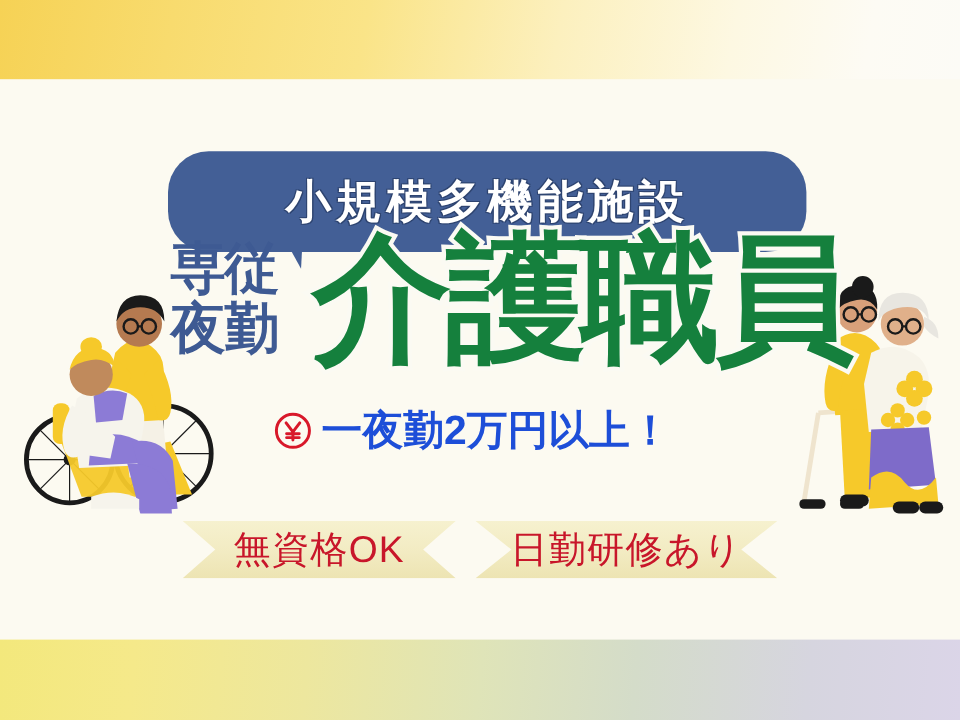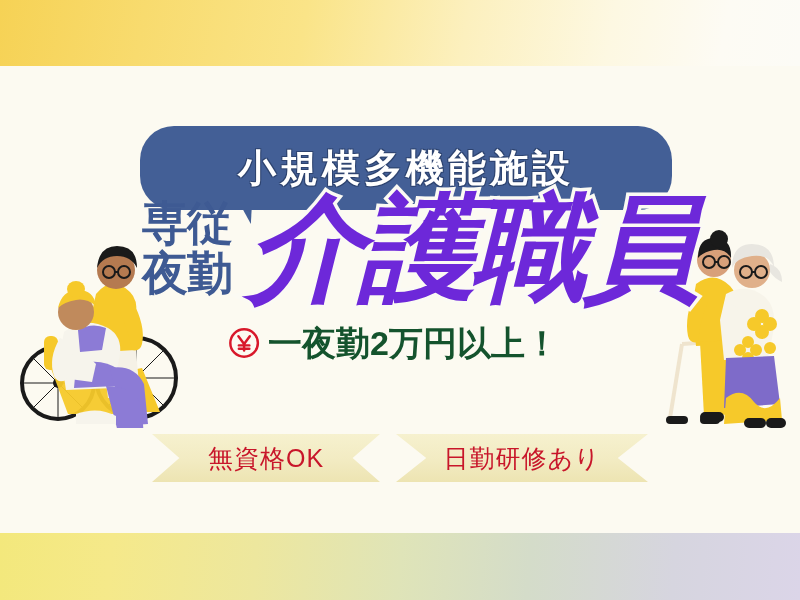--- a/index.html
+++ b/index.html
@@ -112,46 +112,46 @@
     color: #3E5A93;
     font-weight: bold;
     font-size: 46px;
     line-height: 50px;
     letter-spacing: -1px;
     white-space: nowrap;
   }
   #headline-small div { height: 50px; }
   #headline-big {
     position: absolute;
-    left: 108px;
+    left: 120px;
     top: -6px;
     font-size: 116px;
     line-height: 116px;
     font-weight: bold;
-    color: #6d28d9;
+    color: #15803d;
     letter-spacing: -4px;
     white-space: nowrap;
     -webkit-text-stroke: 7px #FBFAF3;
     paint-order: stroke fill;
     text-shadow: 0 0 0 #FBFAF3;
-    font-style: italic;
   }
 
   
   #bullets {
     position: absolute;
     left: 224px;
     top: 318px;
     width: 420px;
   }
   .bullet {
     display: flex;
     align-items: center;
     height: 50px;
-    color: #14532d;
+    color: #1d4ed8;
+    margin-top: 16px;
   }
   .bullet .ico { width: 44px; height: 38px; flex: 0 0 44px; }
   .bullet .txt {
     font-size: 34px;
     font-weight: bold;
     letter-spacing: 0px;
     white-space: nowrap;
     line-height: 38px;
   }
 
@@ -167,21 +167,21 @@
   }
   .ribbon {
     position: relative;
     height: 48px;
     display: flex;
     align-items: center;
     justify-content: center;
     background: linear-gradient(180deg,#F6F1CF 0%, #F2EBC2 55%, #EDE4B2 100%);
     clip-path: polygon(0% 0%, 100% 0%, 88% 50%, 100% 100%, 0% 100%, 12% 50%);
     color: #C8162A;
-    font-size: 25px;
+    font-size: 31px;
     letter-spacing: 1px;
     white-space: nowrap;
   }
   .ribbon.a { width: 228px; }
   .ribbon.b { width: 252px; text-align: right; }
 
   
   .illus { position: absolute; }
   #illus-left  { left: 14px;  top: 228px; width: 170px; height: 200px; }
   #illus-right { left: 666px; top: 222px; width: 130px; height: 216px; }

